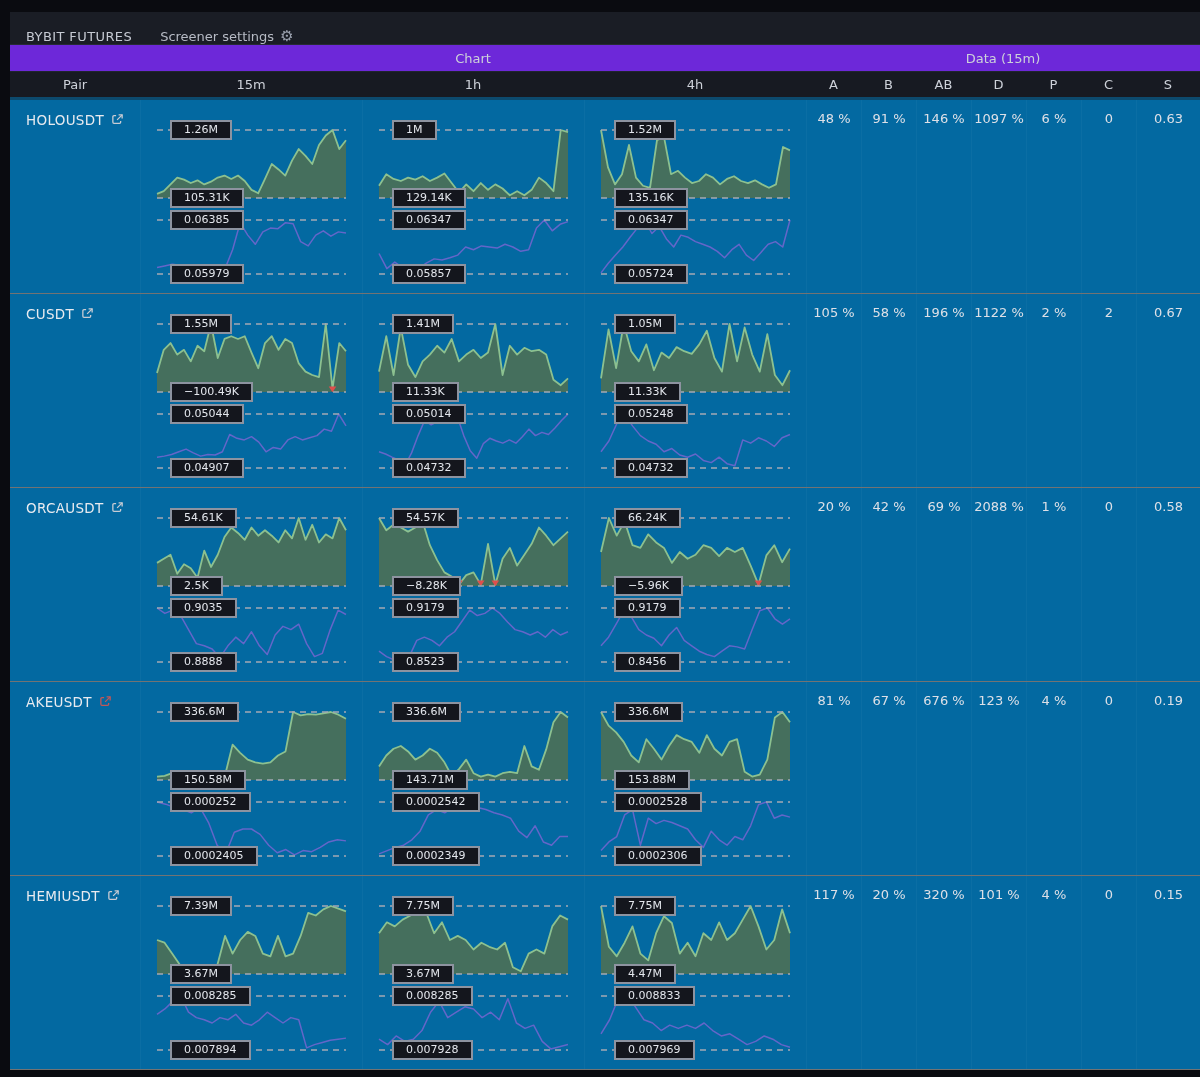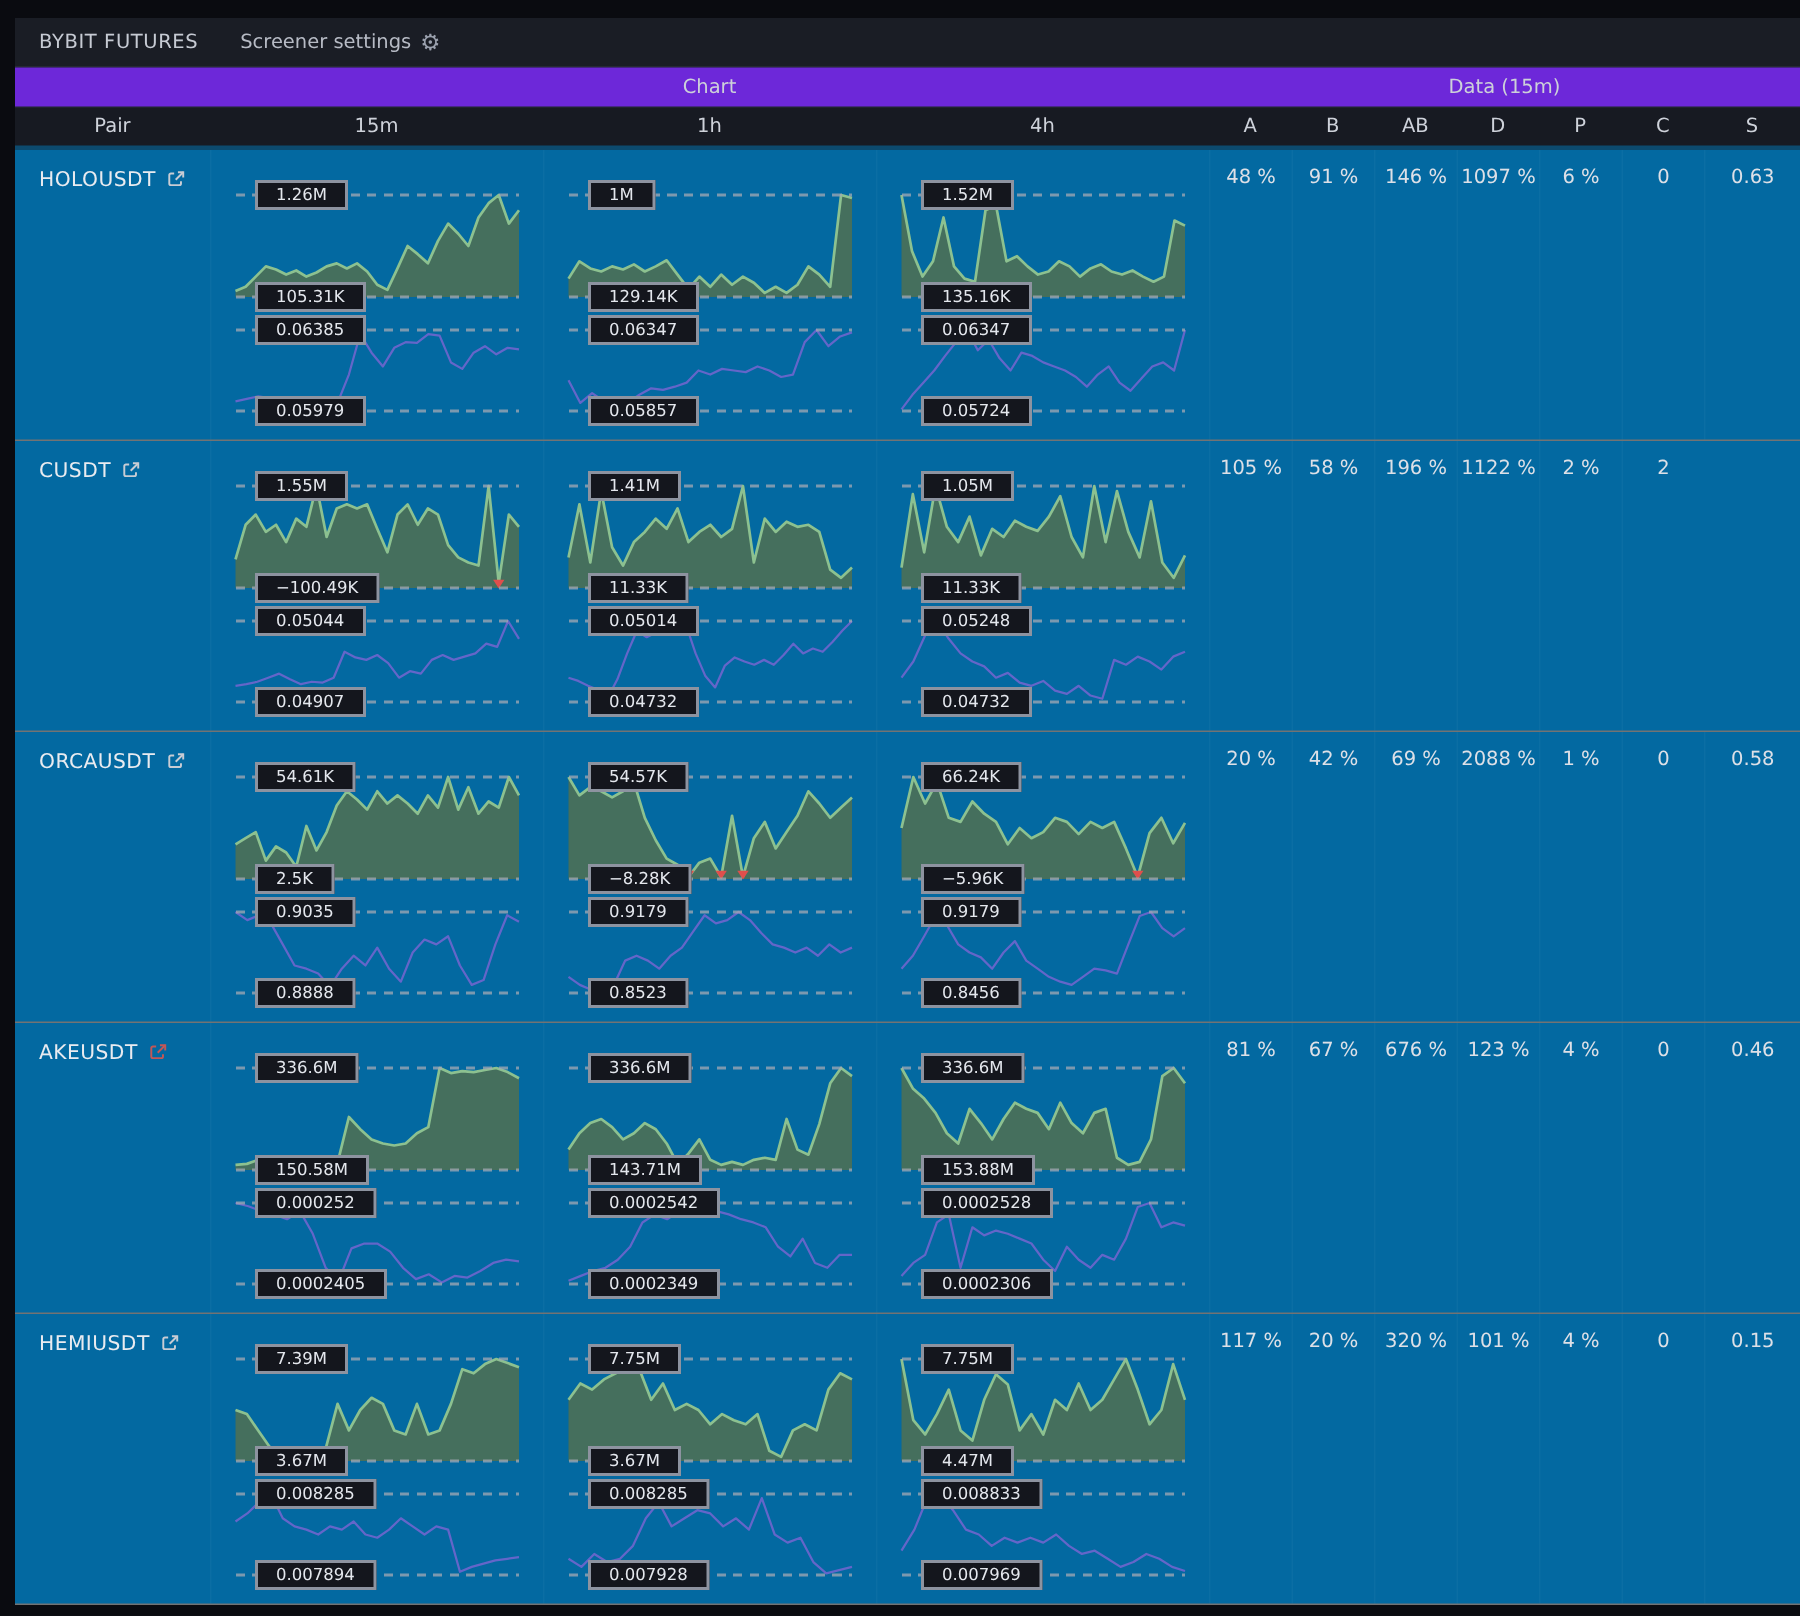--- a/index.html
+++ b/index.html
@@ -1,21 +1,21 @@
 <!DOCTYPE html>
 <html><head>
 <meta charset="utf-8">
 <style>
   * { margin:0; padding:0; box-sizing:border-box; }
   html,body { width:1200px; height:1077px; background:#0a0b10; overflow:hidden;
               font-family:"DejaVu Sans", sans-serif; }
   .panel { position:absolute; left:10px; top:12px; width:1190px; height:1058px;
            background:#14161d; overflow:hidden; }
   .topbar { height:33px; background:#1a1d25; border-bottom:1px solid #272b36;
-            display:flex; align-items:center; gap:28px; padding:0 16px; }
+            display:flex; align-items:flex-end; gap:28px; padding:0 16px; }
   .brand { color:#c6cad3; font-size:13px; letter-spacing:.4px; }
   .settings { color:#b7bbc5; font-size:13px; display:flex; align-items:center; gap:6px; cursor:pointer; }
   .gear { font-size:15px; color:#9aa0ad; line-height:1; }
   .ghead { display:grid; grid-template-columns:130px 666px 394px; height:27px;
            background:#6d28d9; align-items:center; border-bottom:1px solid #20242e; }
   .gh { text-align:center; color:#cdd1d9; font-size:13px; }
   .chead { display:grid; grid-template-columns:130px 222px 222px 222px 55px 55px 55px 55px 55px 55px 64px;
            height:28px; background:#171a22; align-items:center; border-bottom:3px solid #0c4a6e; }
   .ch { text-align:center; color:#ced2da; font-size:13px; cursor:pointer; }
   .row { display:grid; grid-template-columns:130px 222px 222px 222px 55px 55px 55px 55px 55px 55px 64px;
@@ -232,20 +232,21 @@
             <div class="lblbox top">0.05248</div>
             <div class="lblbox bottom">0.04732</div>
           </div>
         </div>
         <div class="cell data-cell">105 %</div>
         <div class="cell data-cell">58 %</div>
         <div class="cell data-cell">196 %</div>
         <div class="cell data-cell">1122 %</div>
         <div class="cell data-cell">2 %</div>
         <div class="cell data-cell">2</div>
+        <div class="cell data-cell">0.67</div>
       </div>
       <div class="row">
         <div class="cell pair-cell">
           <span class="pair-name">ORCAUSDT</span>
           <span class="link-icon">
             <svg viewBox="0 0 14 14" width="13" height="13" fill="none" stroke="currentColor" stroke-width="1.4">
               <path d="M5.5 2.8 H3.2 a1.2 1.2 0 0 0 -1.2 1.2 v6 a1.2 1.2 0 0 0 1.2 1.2 h6 a1.2 1.2 0 0 0 1.2 -1.2 V8.5"></path>
               <path d="M8.2 2 h3.8 v3.8"></path>
               <path d="M12 2 L6.6 7.4"></path>
             </svg>
@@ -399,21 +400,21 @@
             <div class="lblbox top">0.0002528</div>
             <div class="lblbox bottom">0.0002306</div>
           </div>
         </div>
         <div class="cell data-cell">81 %</div>
         <div class="cell data-cell">67 %</div>
         <div class="cell data-cell">676 %</div>
         <div class="cell data-cell">123 %</div>
         <div class="cell data-cell">4 %</div>
         <div class="cell data-cell">0</div>
-        <div class="cell data-cell">0.46</div>
+        <div class="cell data-cell">0.19</div>
       </div>
       <div class="row">
         <div class="cell pair-cell">
           <span class="pair-name">HEMIUSDT</span>
           <span class="link-icon">
             <svg viewBox="0 0 14 14" width="13" height="13" fill="none" stroke="currentColor" stroke-width="1.4">
               <path d="M5.5 2.8 H3.2 a1.2 1.2 0 0 0 -1.2 1.2 v6 a1.2 1.2 0 0 0 1.2 1.2 h6 a1.2 1.2 0 0 0 1.2 -1.2 V8.5"></path>
               <path d="M8.2 2 h3.8 v3.8"></path>
               <path d="M12 2 L6.6 7.4"></path>
             </svg>

